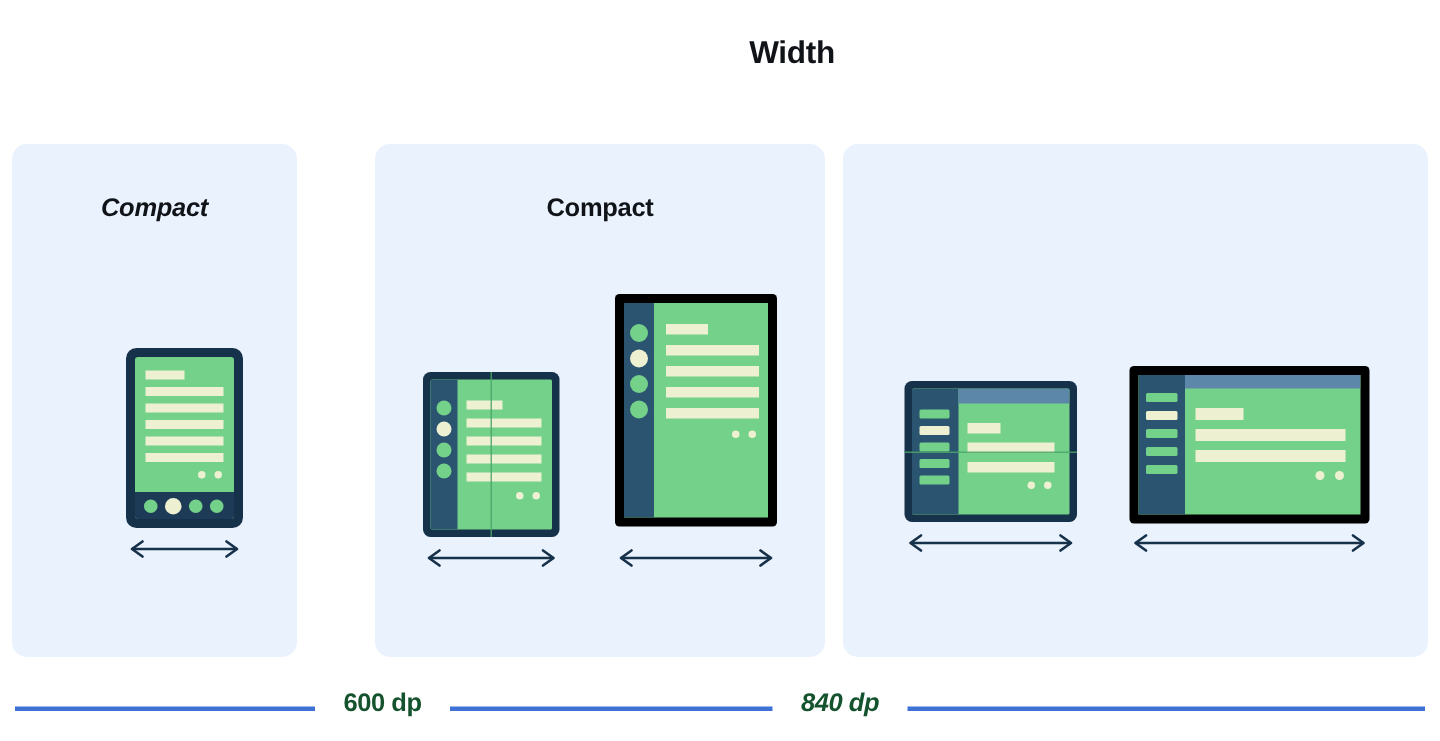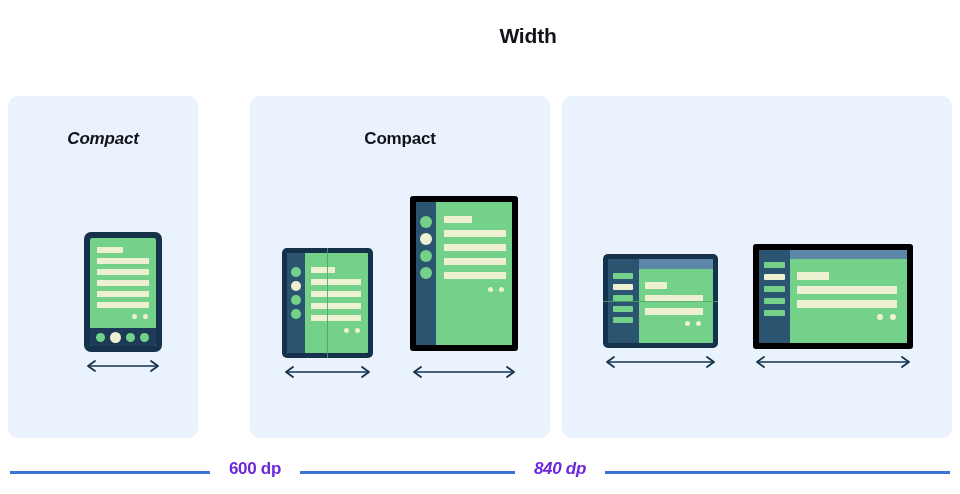--- a/index.html
+++ b/index.html
@@ -64,21 +64,21 @@
 
   
   .arrow{position:absolute;height:16px;}
   .arrow svg{display:block;width:100%;height:16px;}
 
   
   .ruler{position:absolute;left:0;top:455px;width:960px;height:34px;}
   .rline{position:absolute;top:16px;height:3px;background:#3f72d7;}
   .rlabel{
     position:absolute;top:4px;
-    font-size:17px;font-weight:bold;color:#6d28d9;
+    font-size:17px;font-weight:bold;color:#14532d;
     letter-spacing:-0.3px;white-space:nowrap;text-align:center;
   }
 </style>
 </head>
 <body>
 
 <div class="stage">
 
   <div class="title">Width</div>
 

